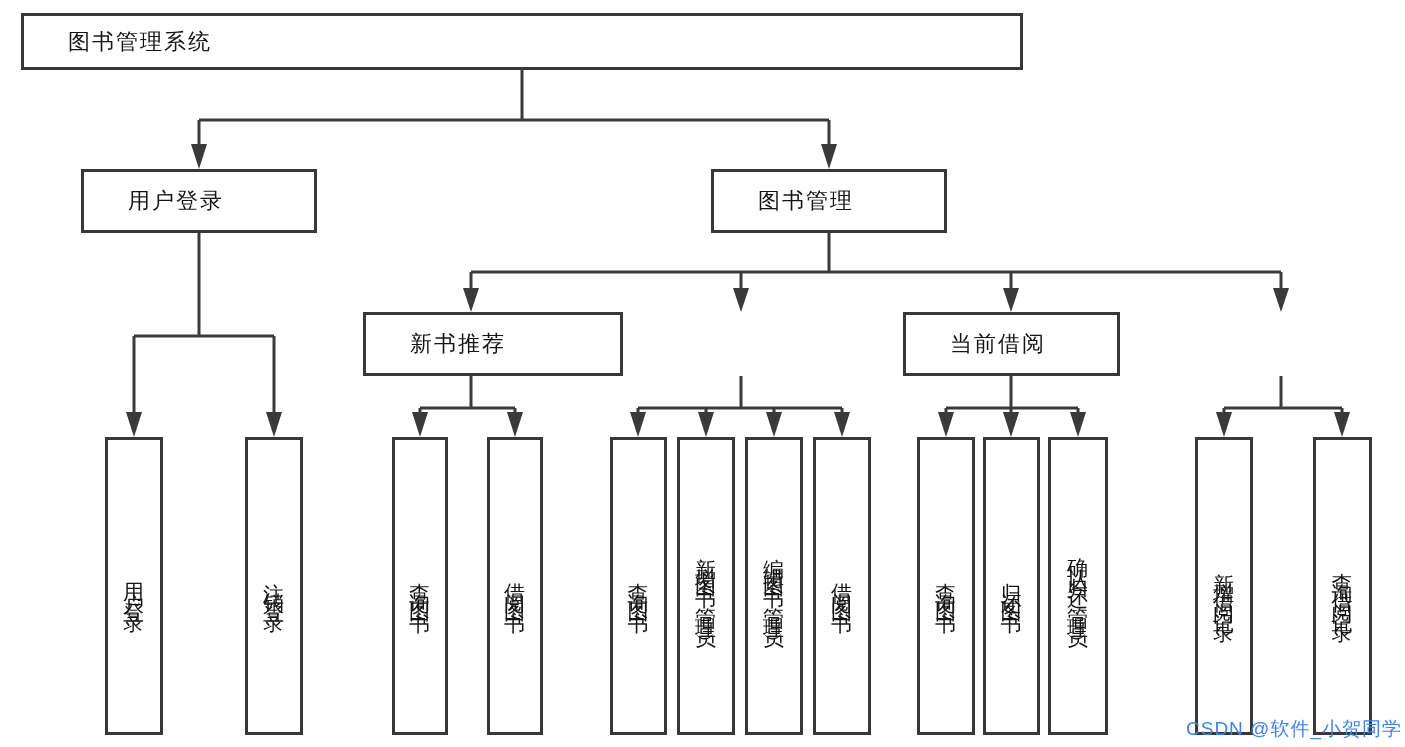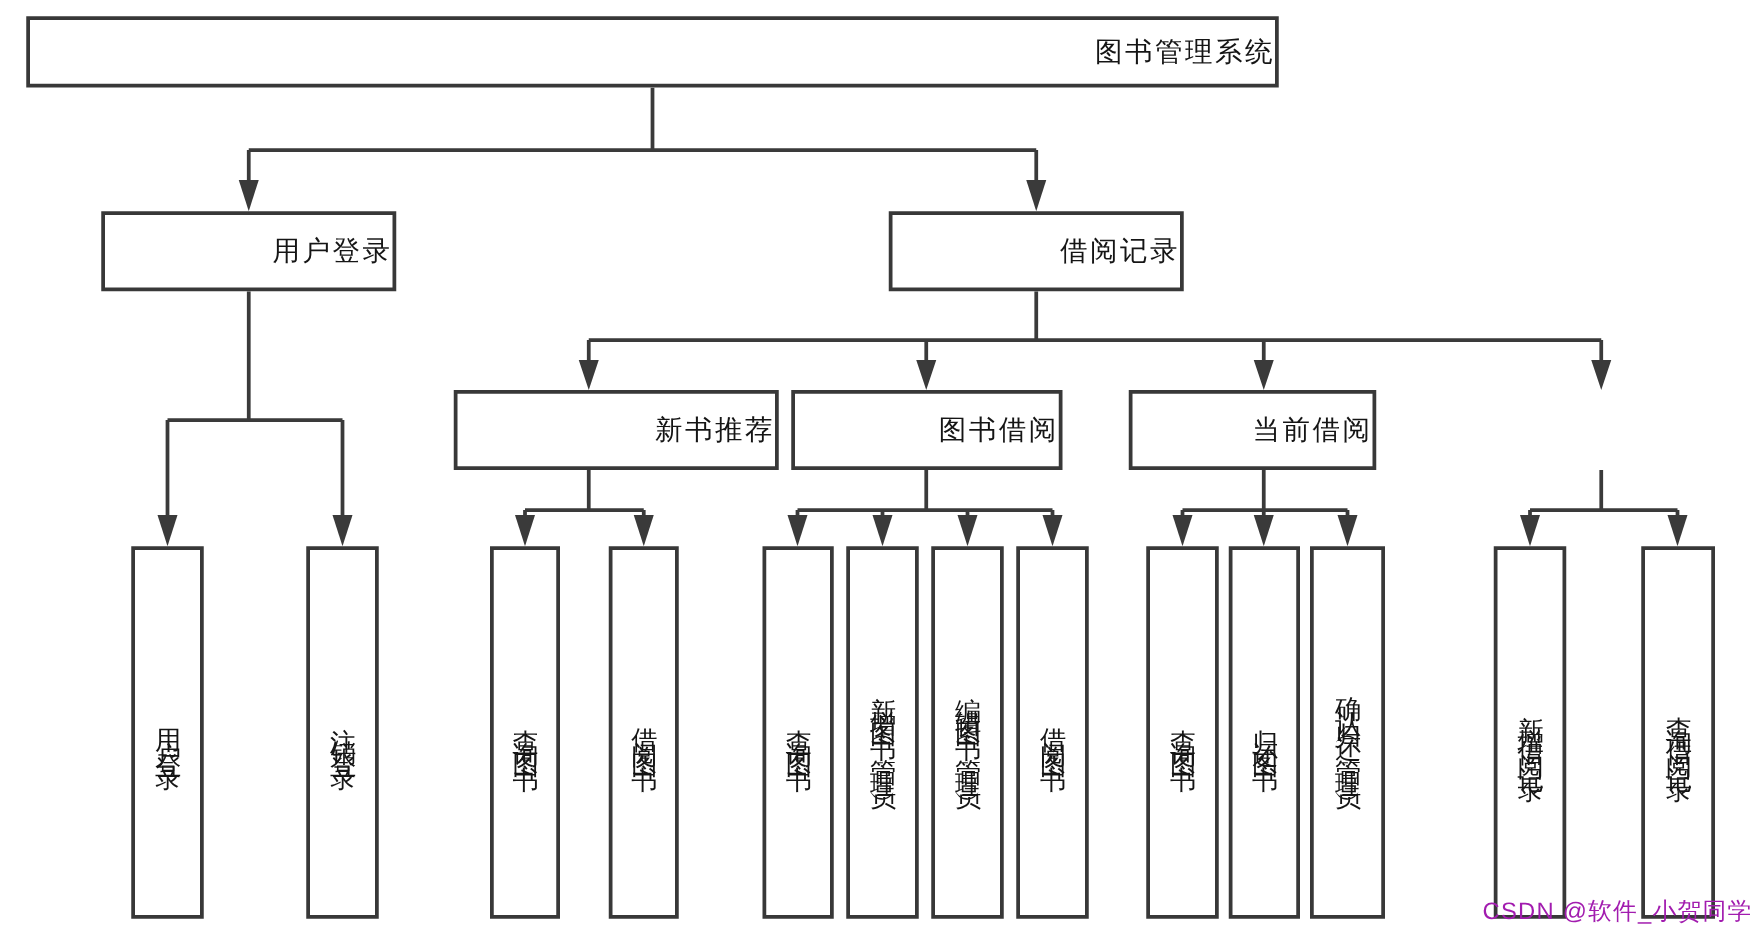--- a/index.html
+++ b/index.html
@@ -3,30 +3,30 @@
 <meta charset="utf-8">
 <style>
   html,body{margin:0;padding:0;background:#ffffff;}
   body{width:1405px;height:747px;overflow:hidden;
        font-family:"Liberation Sans", sans-serif;}
   .stage{position:relative;width:1405px;height:747px;background:#ffffff;}
   svg.connectors{position:absolute;left:0;top:0;z-index:1;}
   .ln{stroke:#3a3a3a;stroke-width:3;fill:none;}
   .ah{fill:#3a3a3a;stroke:none;}
   .node{position:absolute;box-sizing:border-box;border:3px solid #383838;
-        background:#ffffff;display:flex;align-items:center;justify-content:flex-end;
-        color:#151515;z-index:2;}
+        background:#ffffff;display:flex;align-items:center;justify-content:flex-start;
+        color:#151515;z-index:2;padding-left:44px;}
   .hlabel{font-size:22px;letter-spacing:2px;white-space:nowrap;}
   .leaf{position:absolute;top:437px;height:298px;box-sizing:border-box;
         border:3px solid #383838;background:#ffffff;display:flex;
         align-items:center;justify-content:center;z-index:2;}
   .vtext{writing-mode:vertical-rl;text-orientation:mixed;
          font-size:21px;letter-spacing:10px;color:#151515;line-height:1;}
   .watermark{position:absolute;left:1186px;top:716px;z-index:3;
-             font-size:19px;color:#a21caf;letter-spacing:1px;white-space:nowrap;}
+             font-size:19px;color:#3b82f6;letter-spacing:1px;white-space:nowrap;}
 </style>
 </head>
 <body>
 
 <div class="stage">
 
   <svg class="connectors" width="1405" height="747" viewBox="0 0 1405 747">
     <g>
       <path class="ln" d="M522 70 V120 M199 120 H829 M199 120 V145 M829 120 V145"></path>
       <polygon class="ah" points="191,144 207,144 199,169"></polygon>
@@ -70,30 +70,27 @@
   </svg>
 
   <div class="node" style="left:21px;top:13px;width:1002px;height:57px">
     <span class="hlabel">图书管理系统</span>
   </div>
 
   <div class="node" style="left:81px;top:169px;width:236px;height:64px">
     <span class="hlabel">用户登录</span>
   </div>
   <div class="node" style="left:711px;top:169px;width:236px;height:64px">
-    <span class="hlabel">借阅记录</span>
+    <span class="hlabel">图书管理</span>
   </div>
 
   <div class="node" style="left:363px;top:312px;width:260px;height:64px">
     <span class="hlabel">新书推荐</span>
   </div>
-  <div class="node" style="left:633px;top:312px;width:217px;height:64px">
-    <span class="hlabel">图书借阅</span>
-  </div>
-  <div class="node" style="left:903px;top:312px;width:198px;height:64px">
+  <div class="node" style="left:903px;top:312px;width:217px;height:64px">
     <span class="hlabel">当前借阅</span>
   </div>
 
   <div class="leaf" style="left:105px;width:58px">
     <span class="vtext">用户登录</span>
   </div>
   <div class="leaf" style="left:245px;width:58px">
     <span class="vtext">注销登录</span>
   </div>
   <div class="leaf" style="left:392px;width:56px">

